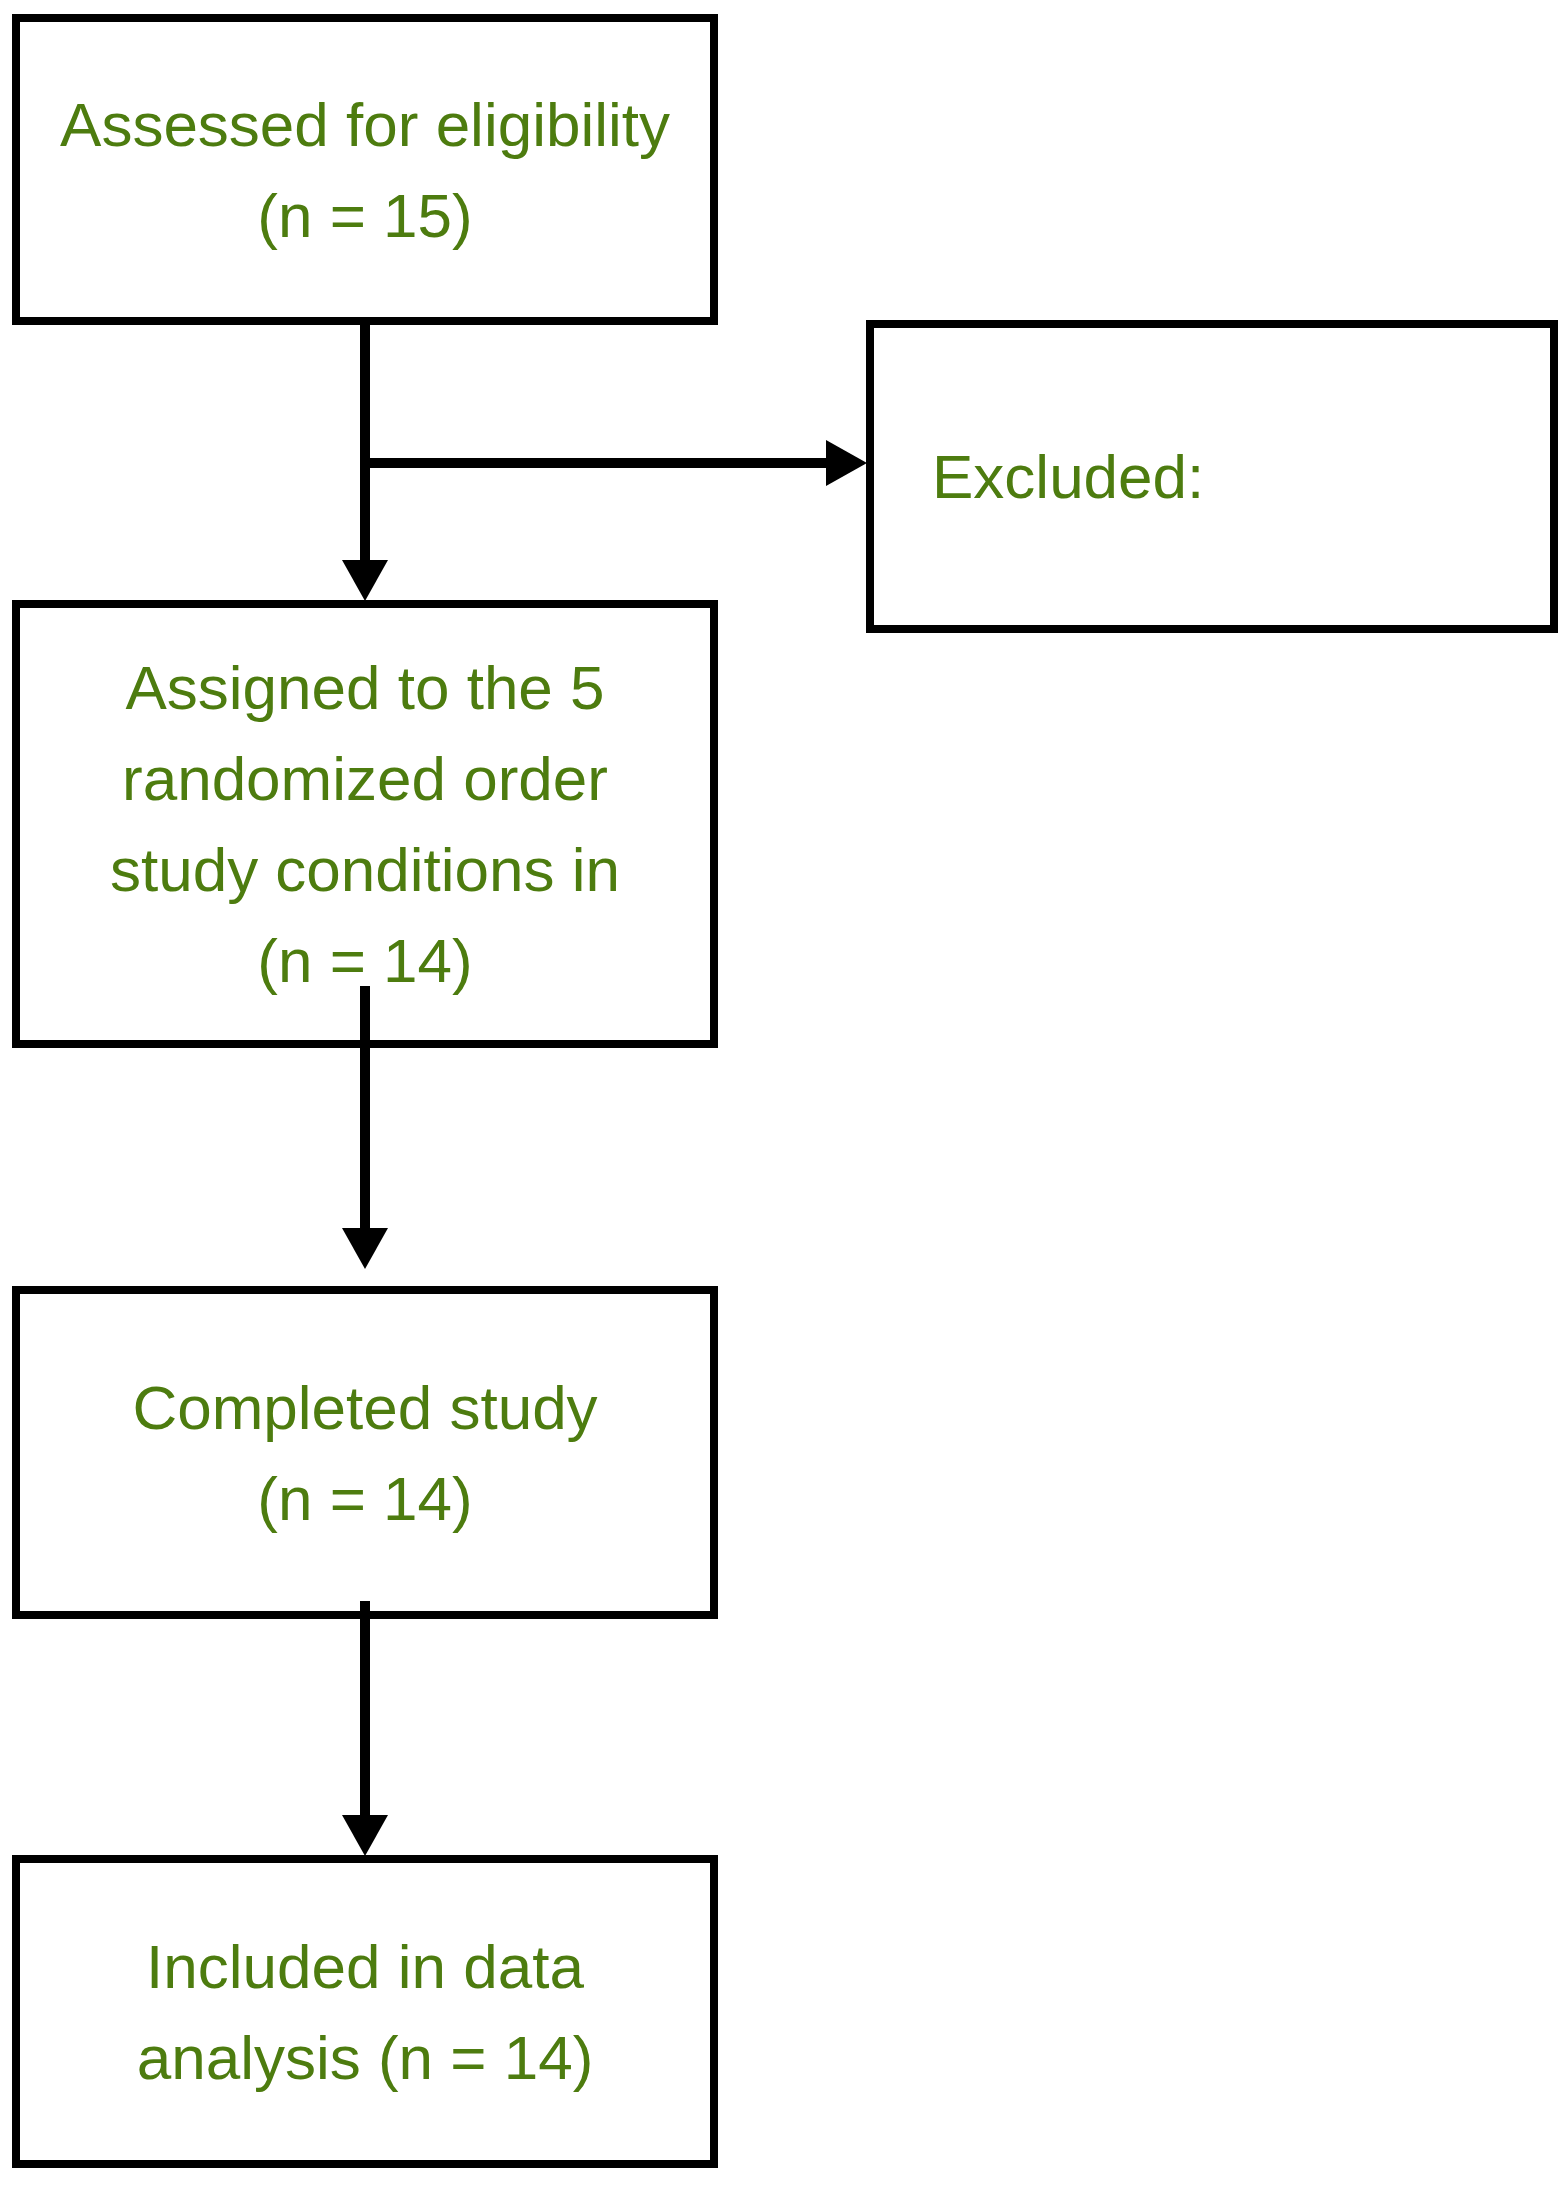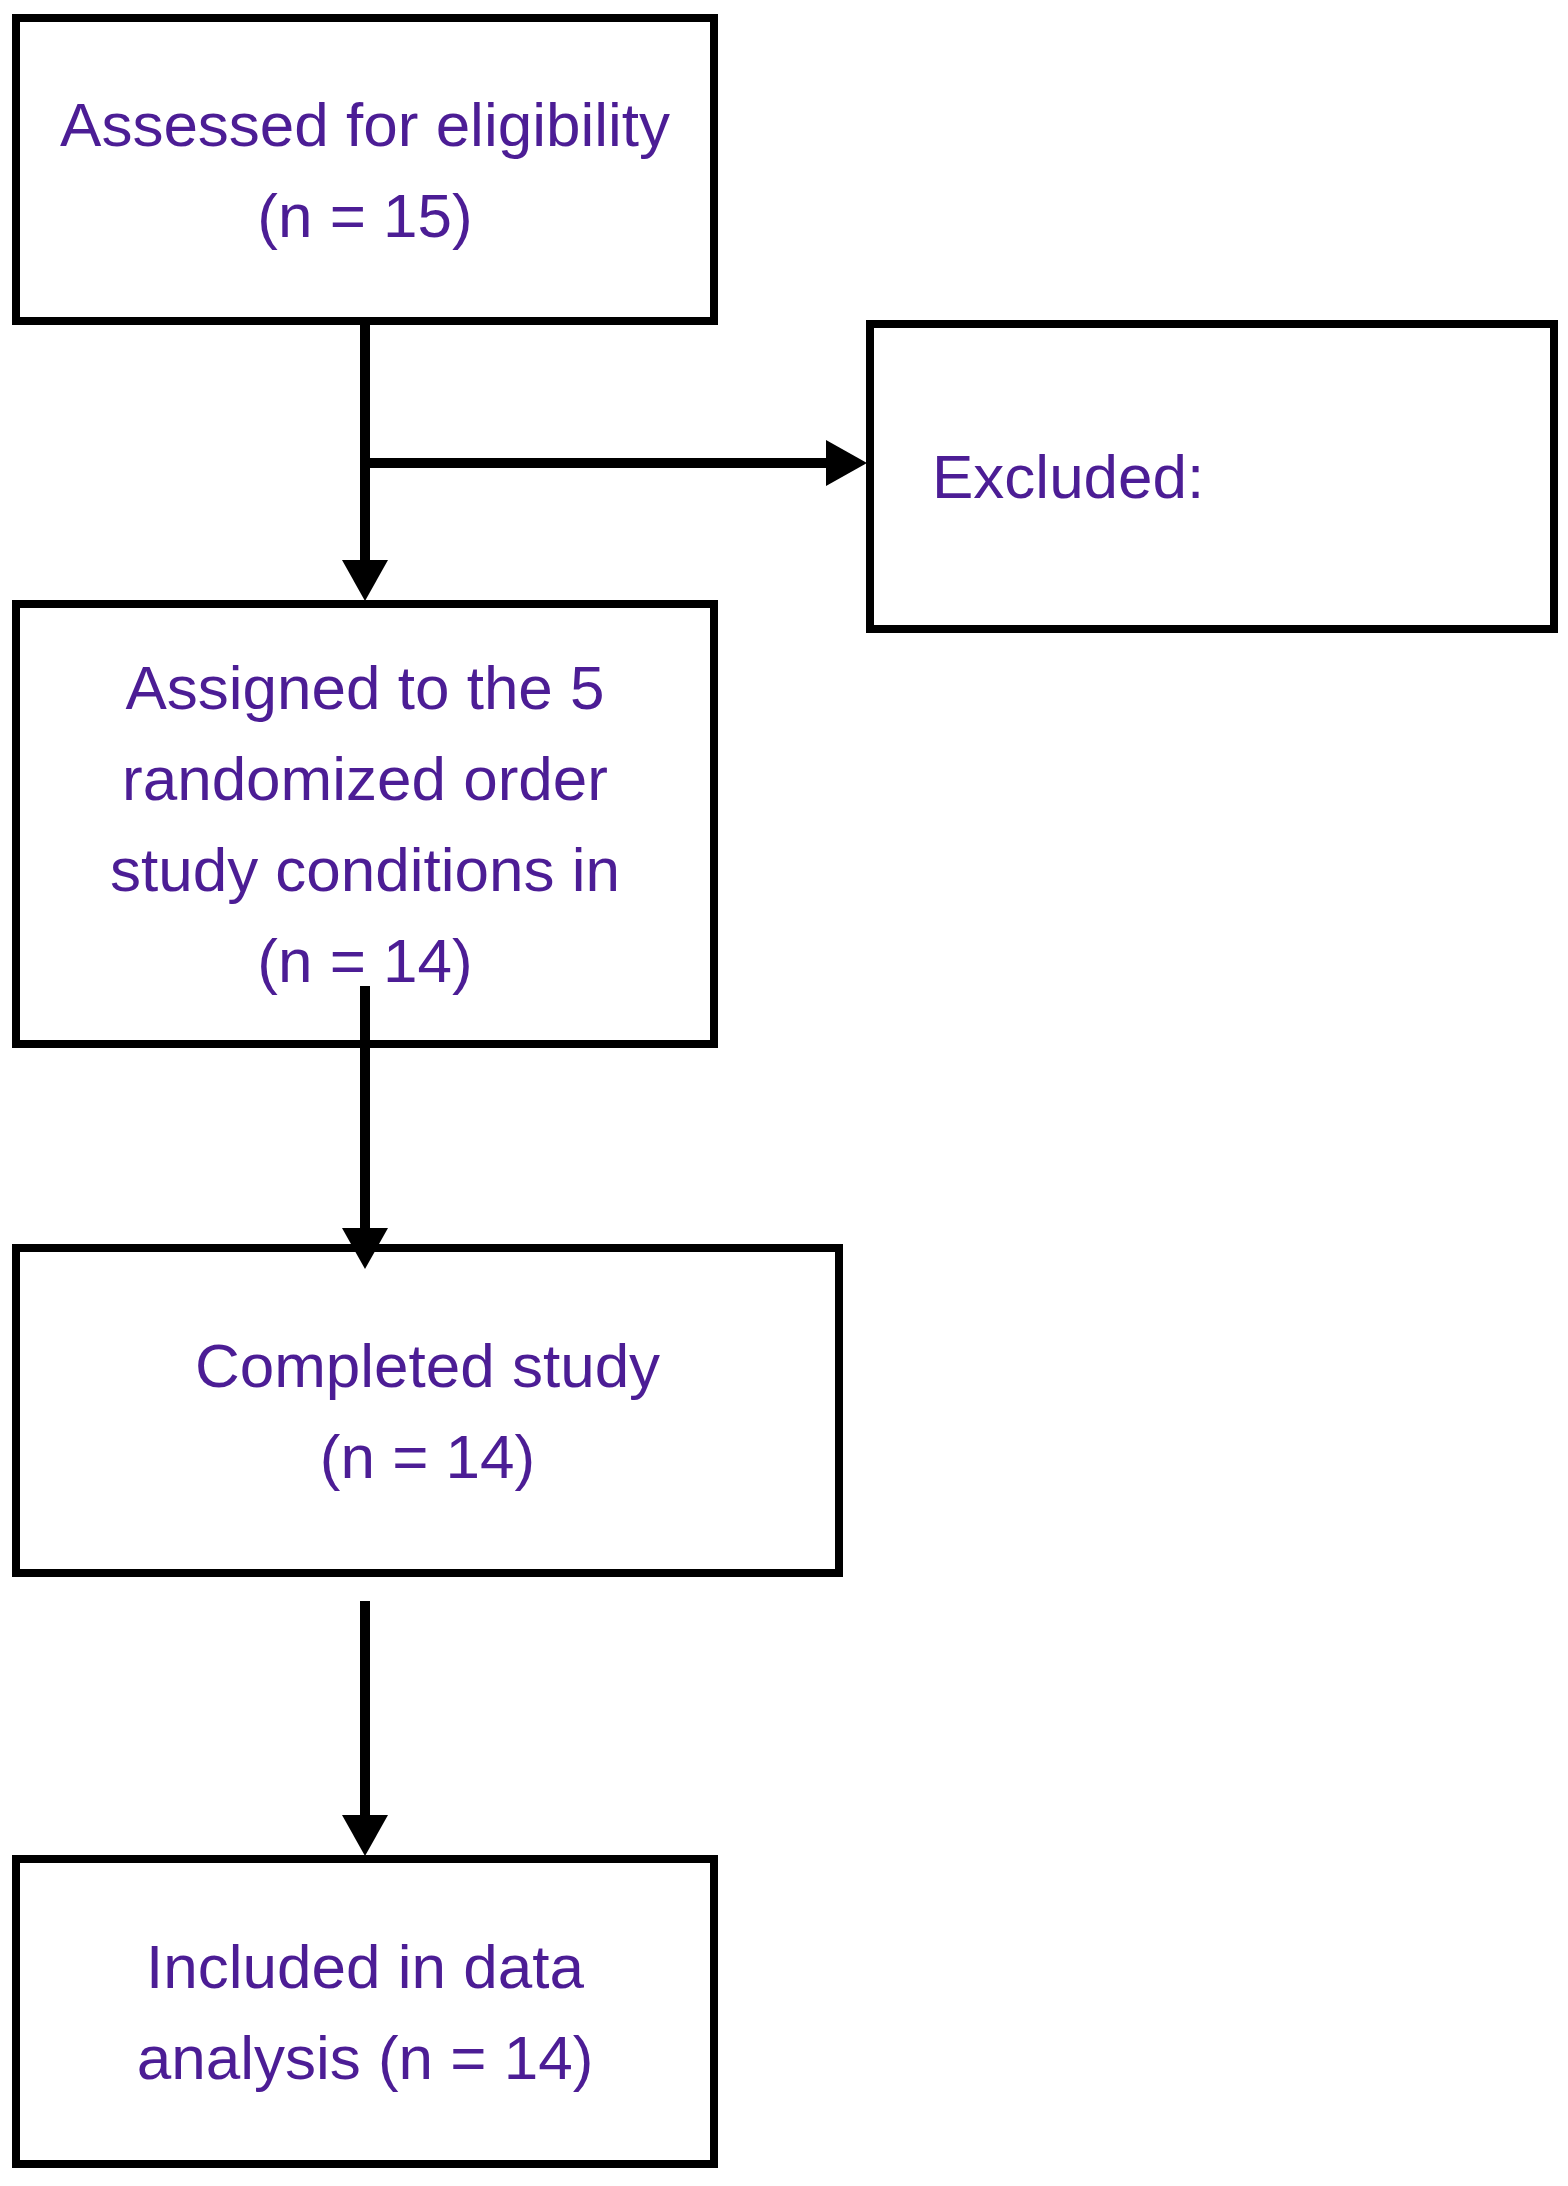--- a/index.html
+++ b/index.html
@@ -6,21 +6,21 @@
     margin: 0;
     padding: 0;
     background: #ffffff;
   }
   .canvas {
     position: relative;
     width: 1568px;
     height: 2186px;
     background: #ffffff;
     font-family: "Liberation Sans", sans-serif;
-    color: #4c1d95;
+    color: #4d7c0f;
     overflow: hidden;
   }
   .flow-box {
     position: absolute;
     box-sizing: border-box;
     border: 8px solid #000000;
     background: #ffffff;
     display: flex;
     flex-direction: column;
     justify-content: center;
@@ -63,21 +63,21 @@
     height: 0;
     border-top: 23px solid transparent;
     border-bottom: 23px solid transparent;
     border-left: 41px solid #000000;
   }
 
   
   #box-assessed  { left: 12px;  top: 14px;   width: 706px; height: 311px; }
   #box-excluded  { left: 866px; top: 307px;  width: 692px; height: 313px; }
   #box-assigned  { left: 12px;  top: 600px;  width: 706px; height: 448px; }
-  #box-completed { left: 12px;  top: 1244px; width: 831px; height: 333px; }
+  #box-completed { left: 12px;  top: 1286px; width: 706px; height: 333px; }
   #box-included  { left: 12px;  top: 1855px; width: 706px; height: 313px; }
 
   #shaft-1 { left: 360px; top: 325px;  height: 238px; }
   #head-1  { left: 342px; top: 560px; }
   #shaft-branch { left: 365px; top: 458px; width: 463px; }
   #head-branch  { left: 826px; top: 440px; }
   #shaft-2 { left: 360px; top: 986px;  height: 244px; }
   #head-2  { left: 342px; top: 1228px; }
   #shaft-3 { left: 360px; top: 1601px; height: 216px; }
   #head-3  { left: 342px; top: 1815px; }

